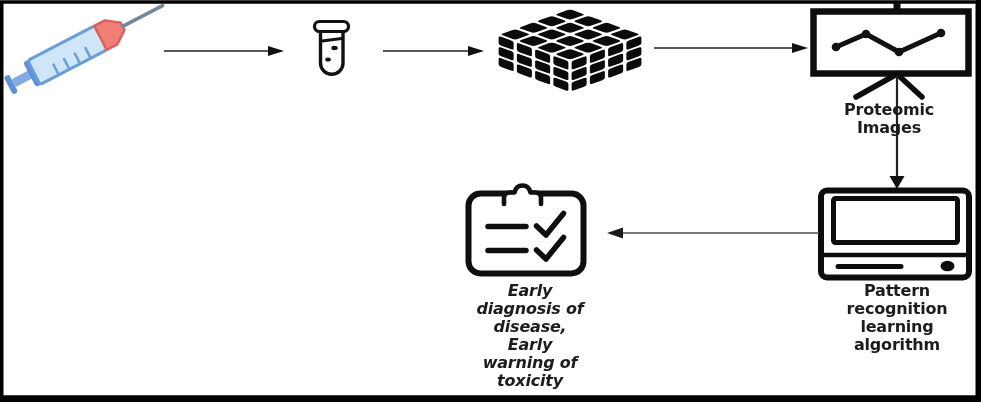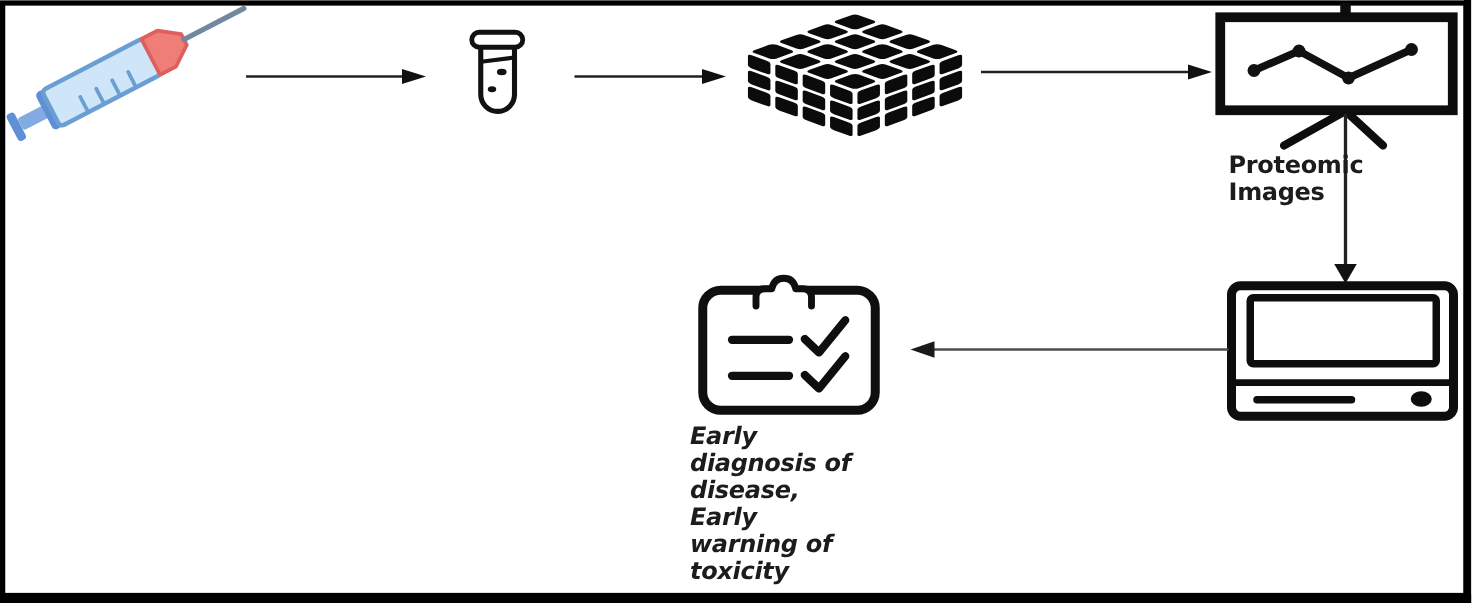--- a/index.html
+++ b/index.html
@@ -10,21 +10,21 @@
     overflow:hidden;
     font-family:"DejaVu Sans","Liberation Sans",sans-serif;
   }
   .art{position:absolute;left:0;top:0;}
   .label{
     position:absolute;
     font-weight:700;
     font-size:16px;
     line-height:18px;
     color:#1c1c1c;
-    text-align:left;
+    text-align:center;
     white-space:pre-line;
     letter-spacing:-0.2px;
   }
   .label-proteomic{left:819px;top:101px;width:140px;}
   .label-pattern{left:827px;top:282px;width:140px;}
   .label-early{left:460px;top:282px;width:140px;font-style:italic;}
 </style>
 </head>
 <body>
 
@@ -160,19 +160,23 @@
       <path d="M504,204 L504,198 Q504,192.5 510,192.5 L514.5,192.5 Q516,185.5 522.5,185.5 Q529,185.5 530.5,192.5 L535,192.5 Q541,192.5 541,198 L541,204" fill="#fff" stroke-width="4.6"></path>
       <line x1="488" y1="226.5" x2="526" y2="226.5" stroke-width="5.5"></line>
       <line x1="488" y1="250.5" x2="526" y2="250.5" stroke-width="5.5"></line>
       <path d="M536.5,226 L546,235 L563.5,213.5" stroke-width="5.5"></path>
       <path d="M536.5,250 L546,259 L563.5,237.5" stroke-width="5.5"></path>
     </g>
   </svg>
 
   <div class="label label-proteomic">Proteomic
 Images</div>
+  <div class="label label-pattern">Pattern
+recognition
+learning
+algorithm</div>
   <div class="label label-early">Early
 diagnosis of
 disease,
 Early
 warning of
 toxicity</div>
 </div>
 
 </body></html>

